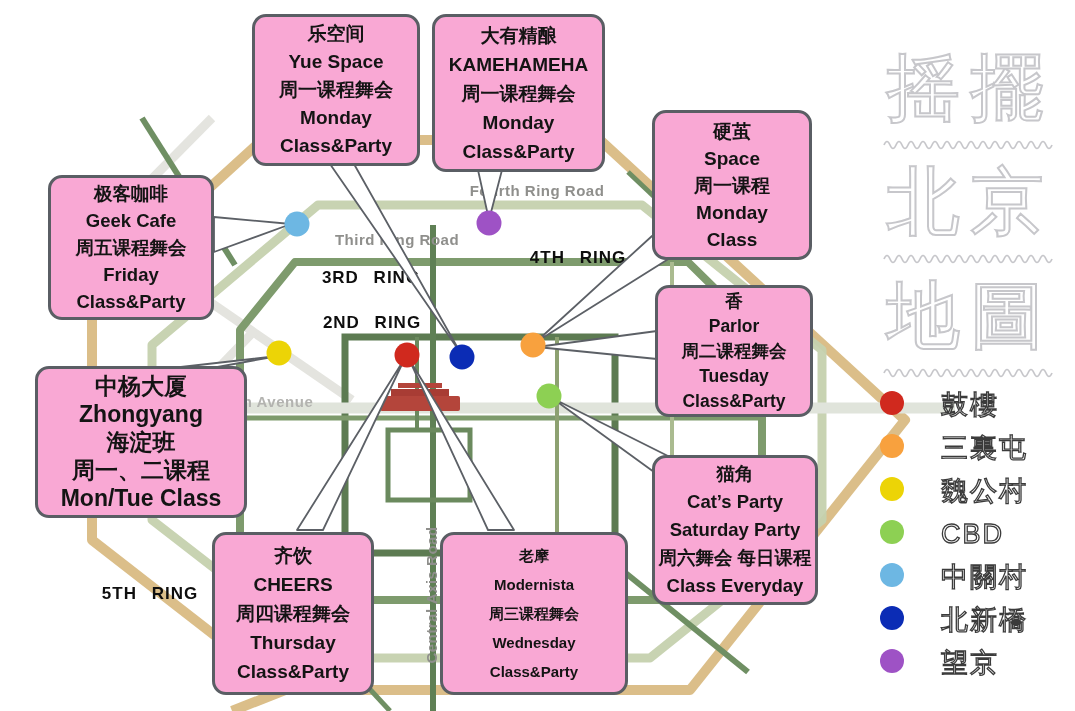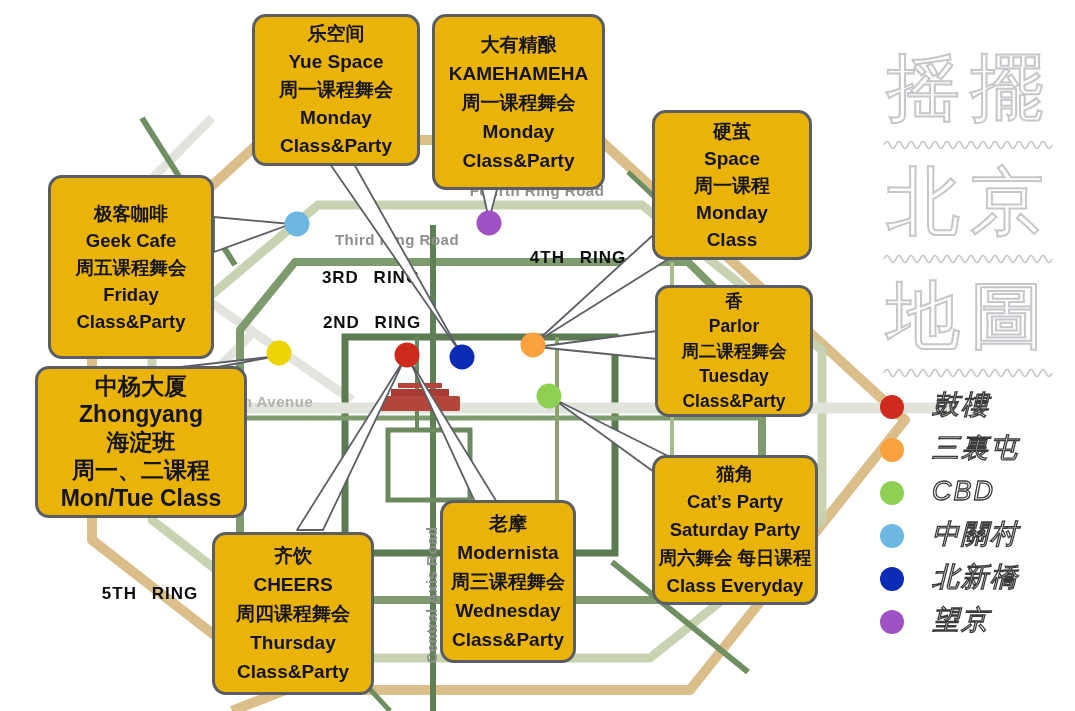--- a/index.html
+++ b/index.html
@@ -8,21 +8,21 @@
     font-family:"Liberation Sans","DejaVu Sans",sans-serif;
   }
   #map-svg{position:absolute;left:0;top:0;z-index:0;}
   
   .marker{
     position:absolute;width:25px;height:25px;border-radius:50%;
     transform:translate(-50%,-50%);z-index:2;
   }
   
   .callout{
-    position:absolute;z-index:3;background:#eab308;
+    position:absolute;z-index:3;background:#f9a8d4;
     border:3px solid #5a5e64;border-radius:14px;
     display:flex;flex-direction:column;align-items:center;justify-content:center;
     text-align:center;color:#141414;font-weight:700;
     box-sizing:border-box;padding:8px 2px;
   }
   .callout .line{white-space:nowrap;}
   
   .road-label{
     font-family:"Liberation Sans","DejaVu Sans",sans-serif;
     font-size:15px;font-weight:700;fill:#8f8f8c;letter-spacing:0.5px;
@@ -43,21 +43,21 @@
     font-weight:400;color:#c7c7cb;
     -webkit-text-fill-color:transparent;-webkit-text-stroke:2px #c7c7cb;
     white-space:nowrap;
   }
   .wavy{display:block;margin:2px 0 4px 0;}
   
   #legend{
     position:absolute;left:880px;top:391px;z-index:1;
     display:flex;flex-direction:column;gap:15px;
   }
-  .legend-row{display:flex;align-items:flex-end;gap:28px;height:28px;font-style:italic;}
+  .legend-row{display:flex;align-items:flex-start;gap:37px;height:28px;}
   .legend-dot{width:24px;height:24px;border-radius:50%;flex:0 0 auto;}
   .legend-label{
     font-size:27px;letter-spacing:2px;color:#3b3b3b;
     -webkit-text-fill-color:transparent;-webkit-text-stroke:1.3px #3b3b3b;
     white-space:nowrap;line-height:28px;
   }
 </style>
 </head>
 <body>
 
@@ -135,63 +135,63 @@
     </div>
 
   <div id="callouts">
       <div class="callout" style="left: 252px; top: 14px; width: 168px; height: 152px; font-size: 19px; line-height: 28px;">
         <div class="line">乐空间</div>
         <div class="line">Yue Space</div>
         <div class="line">周一课程舞会</div>
         <div class="line">Monday</div>
         <div class="line">Class&amp;Party</div>
       </div>
-      <div class="callout" style="left: 432px; top: 14px; width: 173px; height: 176px; font-size: 19px; line-height: 29px;">
+      <div class="callout" style="left: 432px; top: 14px; width: 173px; height: 158px; font-size: 19px; line-height: 29px;">
         <div class="line">大有精酿</div>
         <div class="line">KAMEHAMEHA</div>
         <div class="line">周一课程舞会</div>
         <div class="line">Monday</div>
         <div class="line">Class&amp;Party</div>
       </div>
       <div class="callout" style="left: 652px; top: 110px; width: 160px; height: 150px; font-size: 19px; line-height: 27px; align-items: center;">
         <div class="line">硬茧</div>
         <div class="line">Space</div>
         <div class="line">周一课程</div>
         <div class="line">Monday</div>
         <div class="line">Class</div>
       </div>
       <div class="callout" style="left: 655px; top: 285px; width: 158px; height: 132px; font-size: 17.5px; line-height: 25px;">
         <div class="line">香</div>
         <div class="line">Parlor</div>
         <div class="line">周二课程舞会</div>
         <div class="line">Tuesday</div>
         <div class="line">Class&amp;Party</div>
       </div>
-      <div class="callout" style="left: 48px; top: 175px; width: 166px; height: 184px; font-size: 18.5px; line-height: 27px;">
+      <div class="callout" style="left: 48px; top: 175px; width: 166px; height: 145px; font-size: 18.5px; line-height: 27px;">
         <div class="line">极客咖啡</div>
         <div class="line">Geek Cafe</div>
         <div class="line">周五课程舞会</div>
         <div class="line">Friday</div>
         <div class="line">Class&amp;Party</div>
       </div>
       <div class="callout" style="left: 35px; top: 366px; width: 212px; height: 152px; font-size: 23px; line-height: 28px;">
         <div class="line">中杨大厦</div>
         <div class="line">Zhongyang</div>
         <div class="line">海淀班</div>
         <div class="line">周一、二课程</div>
         <div class="line">Mon/Tue Class</div>
       </div>
       <div class="callout" style="left: 212px; top: 532px; width: 162px; height: 163px; font-size: 19px; line-height: 29px;">
         <div class="line">齐饮</div>
         <div class="line">CHEERS</div>
         <div class="line">周四课程舞会</div>
         <div class="line">Thursday</div>
         <div class="line">Class&amp;Party</div>
       </div>
-      <div class="callout" style="left: 440px; top: 500px; width: 136px; height: 163px; font-size: 19px; line-height: 29px;">
+      <div class="callout" style="left: 440px; top: 532px; width: 188px; height: 163px; font-size: 15px; line-height: 29px;">
         <div class="line">老摩</div>
         <div class="line">Modernista</div>
         <div class="line">周三课程舞会</div>
         <div class="line">Wednesday</div>
         <div class="line">Class&amp;Party</div>
       </div>
       <div class="callout" style="left: 652px; top: 455px; width: 166px; height: 150px; font-size: 18.5px; line-height: 28px;">
         <div class="line">猫角</div>
         <div class="line">Cat’s Party</div>
         <div class="line">Saturday Party</div>
@@ -218,20 +218,24 @@
   <div id="legend">
       <div class="legend-row">
         <span class="legend-dot" style="background: rgb(208, 41, 30);"></span>
         <span class="legend-label">鼓樓</span>
       </div>
       <div class="legend-row">
         <span class="legend-dot" style="background: rgb(248, 161, 62);"></span>
         <span class="legend-label">三裏屯</span>
       </div>
       <div class="legend-row">
+        <span class="legend-dot" style="background: rgb(236, 212, 6);"></span>
+        <span class="legend-label">魏公村</span>
+      </div>
+      <div class="legend-row">
         <span class="legend-dot" style="background: rgb(141, 208, 83);"></span>
         <span class="legend-label">CBD</span>
       </div>
       <div class="legend-row">
         <span class="legend-dot" style="background: rgb(109, 183, 227);"></span>
         <span class="legend-label">中關村</span>
       </div>
       <div class="legend-row">
         <span class="legend-dot" style="background: rgb(11, 44, 181);"></span>
         <span class="legend-label">北新橋</span>

